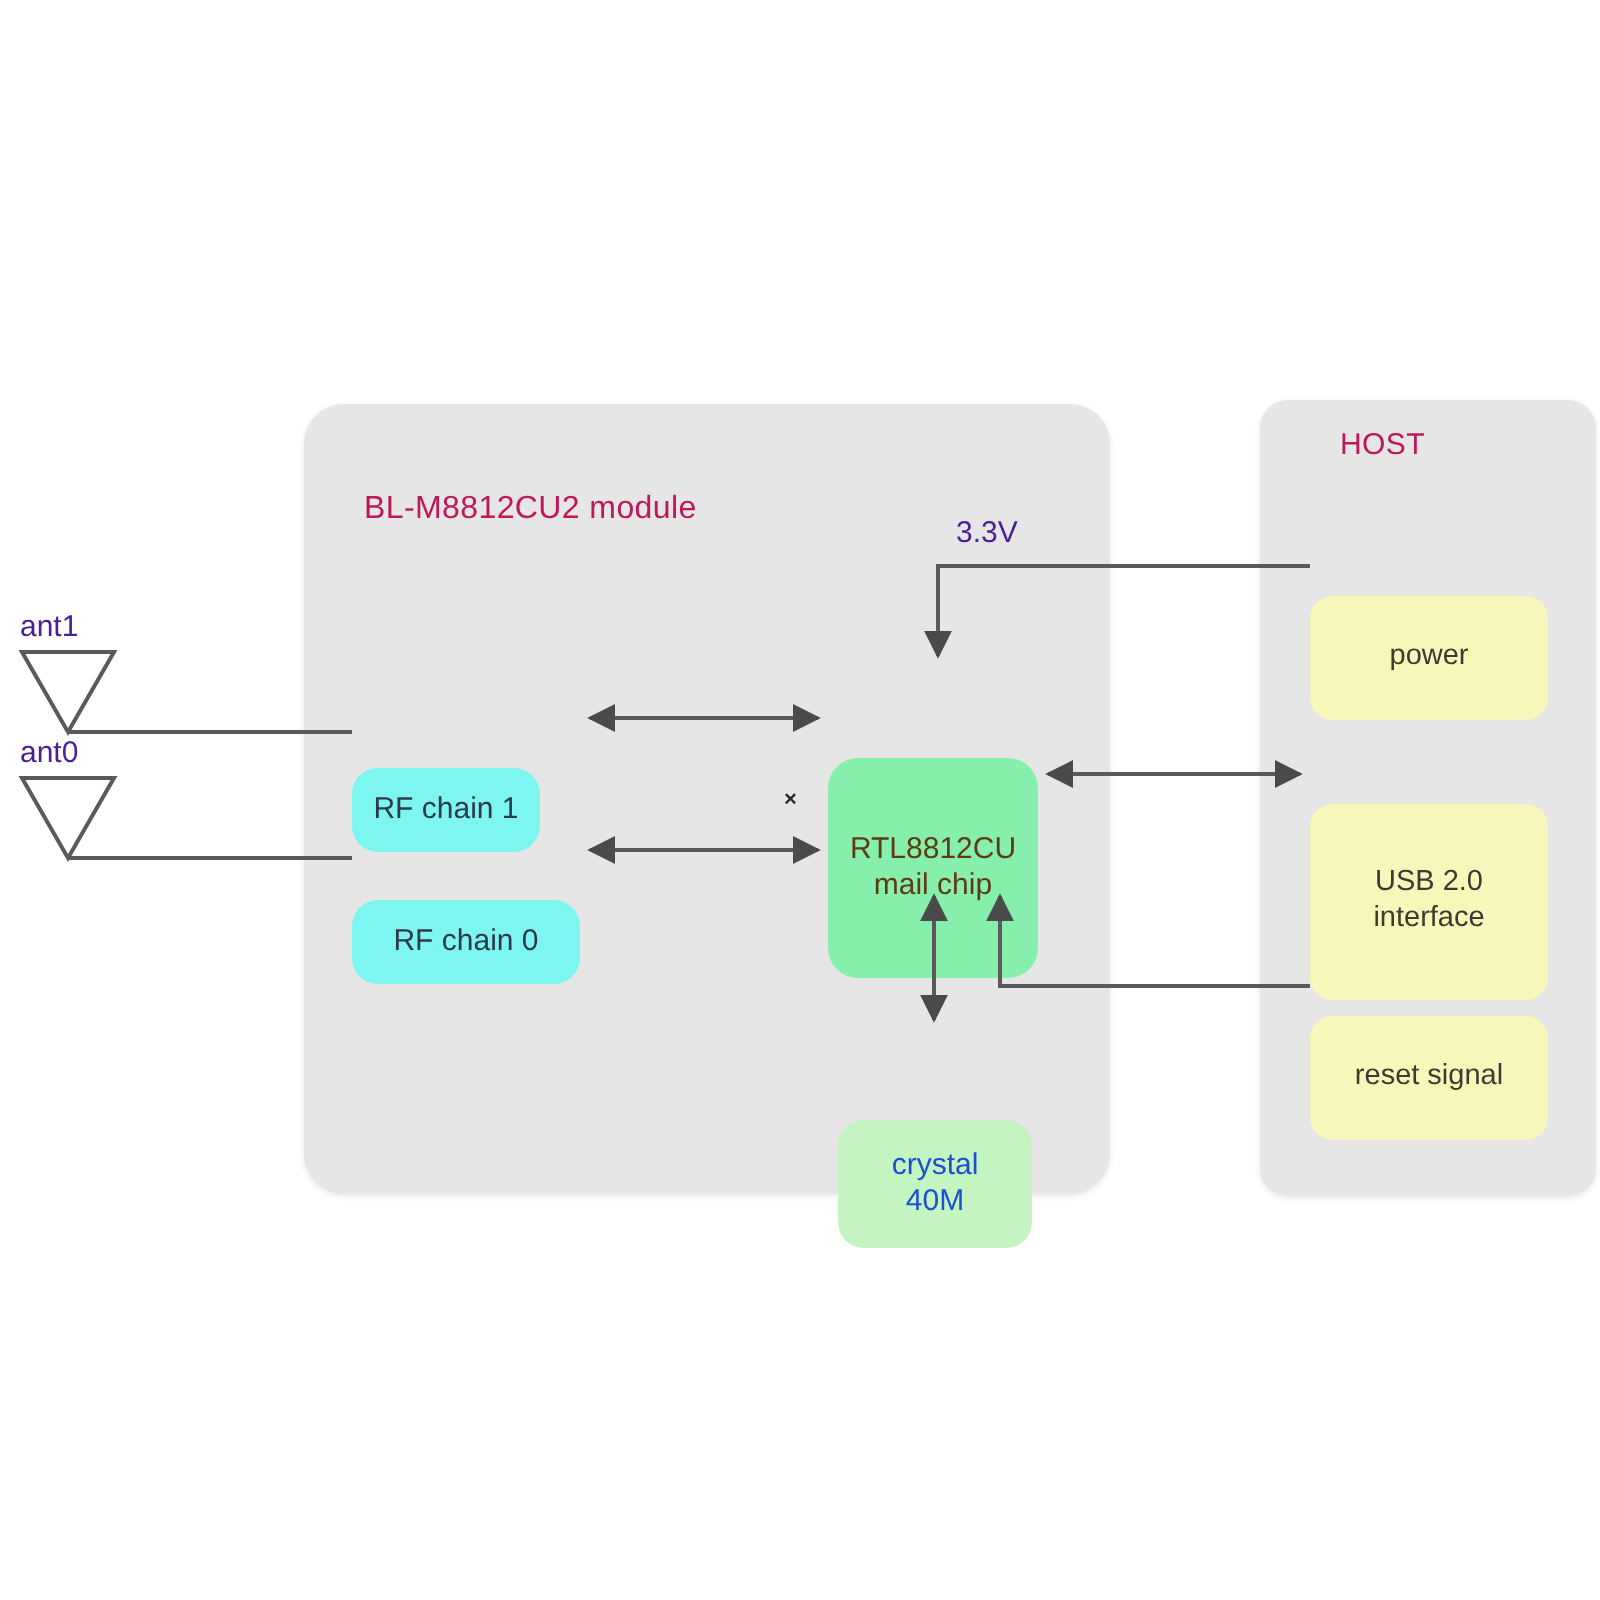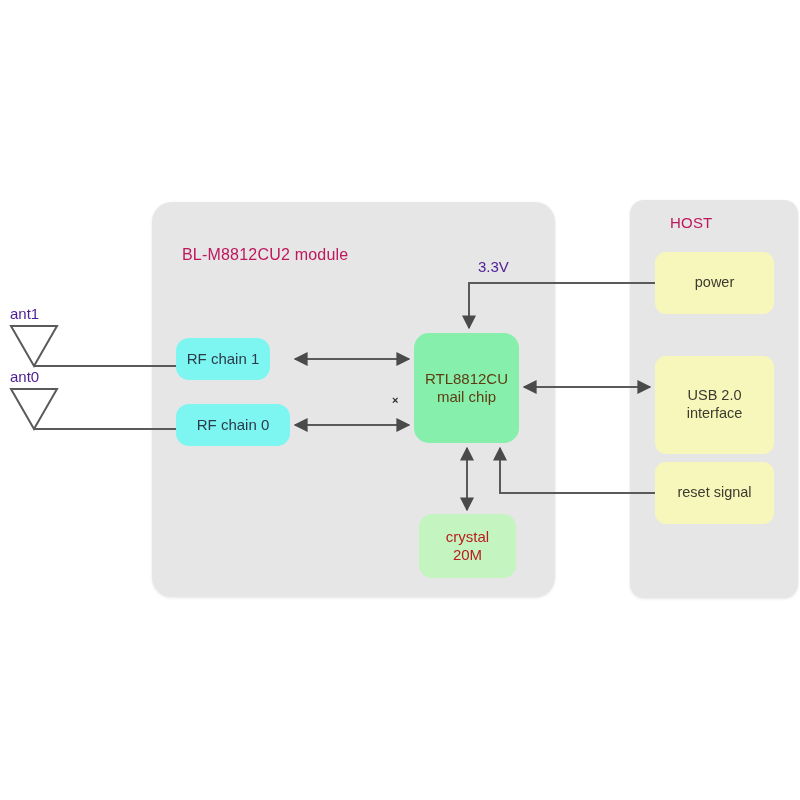--- a/index.html
+++ b/index.html
@@ -46,24 +46,25 @@
   
   .block {
     position: absolute;
     display: flex;
     align-items: center;
     justify-content: center;
     text-align: center;
     border-radius: 13px;
     line-height: 1.22;
     box-sizing: border-box;
+    margin-top: 46px;
   }
   .block.cyan   { background: #7df6f2; color: #2b3b4a; font-size: 15px; }
   .block.orange { background: #86efac; color: #5e3c12; font-size: 15px; border-radius: 15px;}
-  .block.green  { background: #c4f5c0; color: #b91c1c; font-size: 15px; }
+  .block.green  { background: #c4f5c0; color: #1d4ed8; font-size: 15px; }
   .block.yellow { background: #f7f7bb; color: #3b3b30; font-size: 14.5px; border-radius: 11px;}
 
   #rf-chain-1 { left: 176px; top: 338px; width: 94px; height: 42px; }
   #rf-chain-0 { left: 176px; top: 404px; width: 114px; height: 42px; }
   #chip       { left: 414px; top: 333px; width: 105px; height: 110px; }
   #crystal    { left: 419px; top: 514px; width: 97px;  height: 64px; }
 
   #power         { left: 655px; top: 252px; width: 119px; height: 62px; }
   #usb-interface { left: 655px; top: 356px; width: 119px; height: 98px; }
   #reset-signal  { left: 655px; top: 462px; width: 119px; height: 62px; }
@@ -109,21 +110,21 @@
   <div class="block orange" id="chip">
     <span>
       <span>RTL8812CU</span><br>
       <span>mail chip</span>
     </span>
   </div>
 
   <div class="block green" id="crystal">
     <span>
       <span>crystal</span><br>
-      <span>20M</span>
+      <span>40M</span>
     </span>
   </div>
 
   <div class="block yellow" id="power">
     <span>power</span>
   </div>
 
   <div class="block yellow" id="usb-interface">
     <span>
       <span>USB 2.0</span><br>

